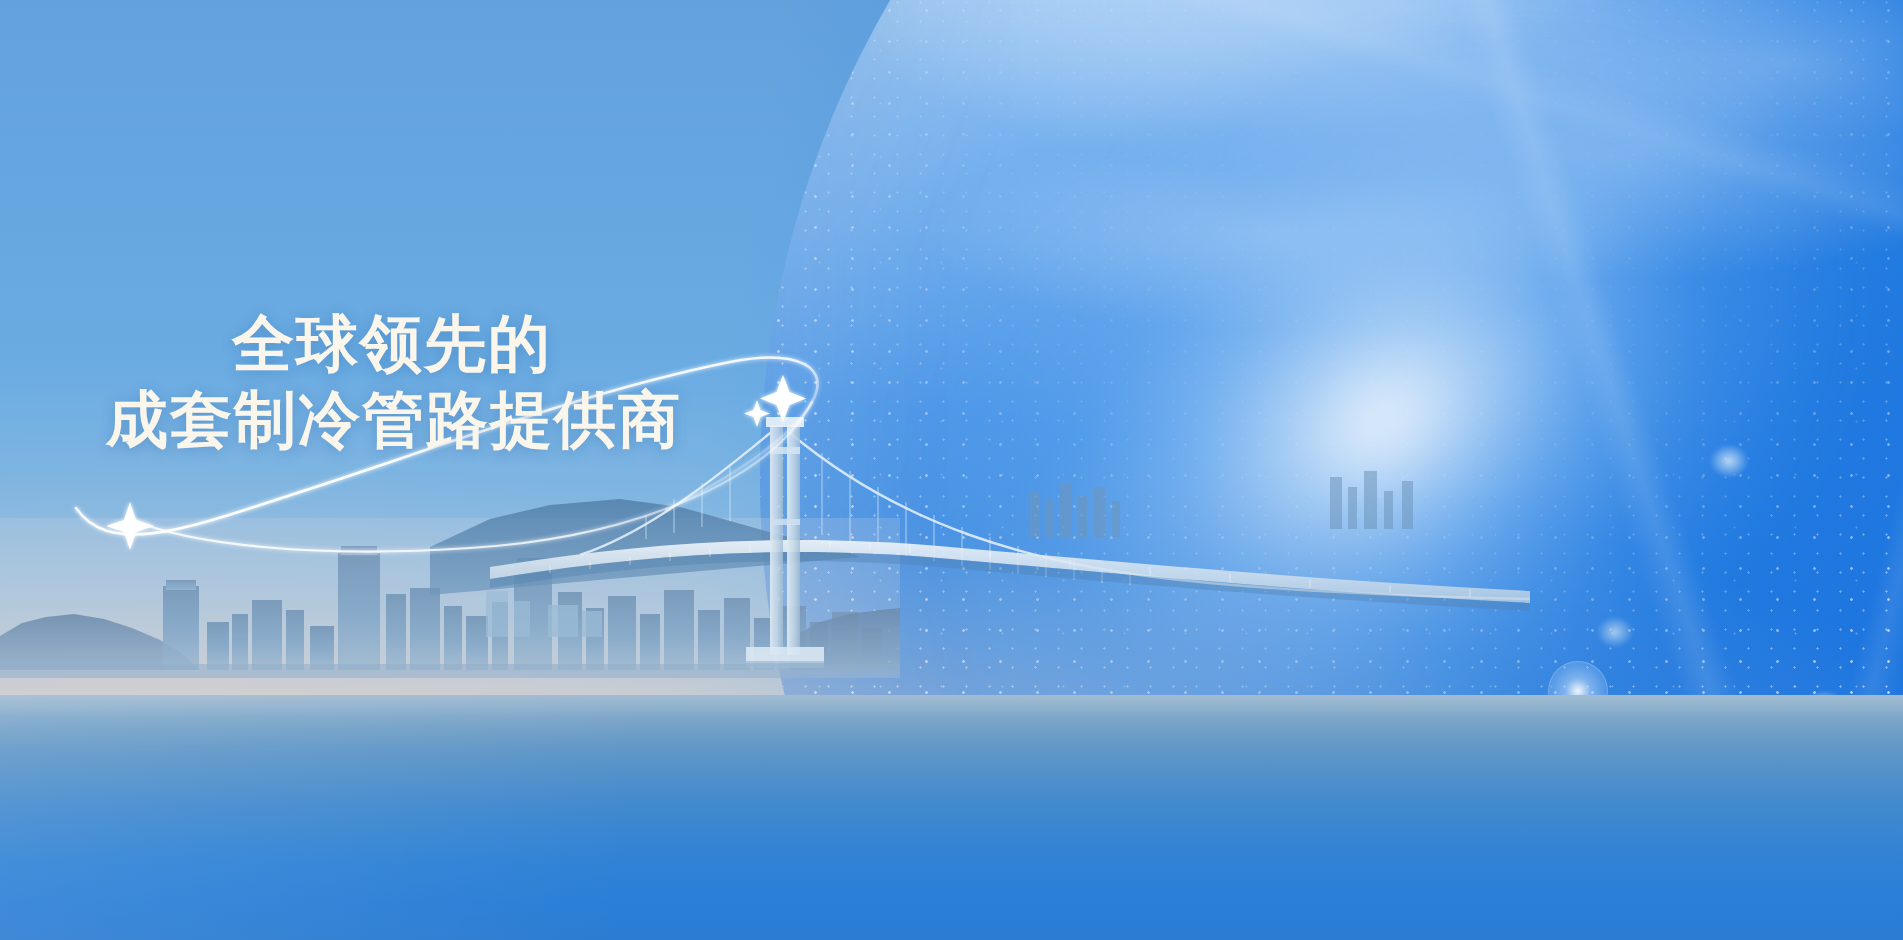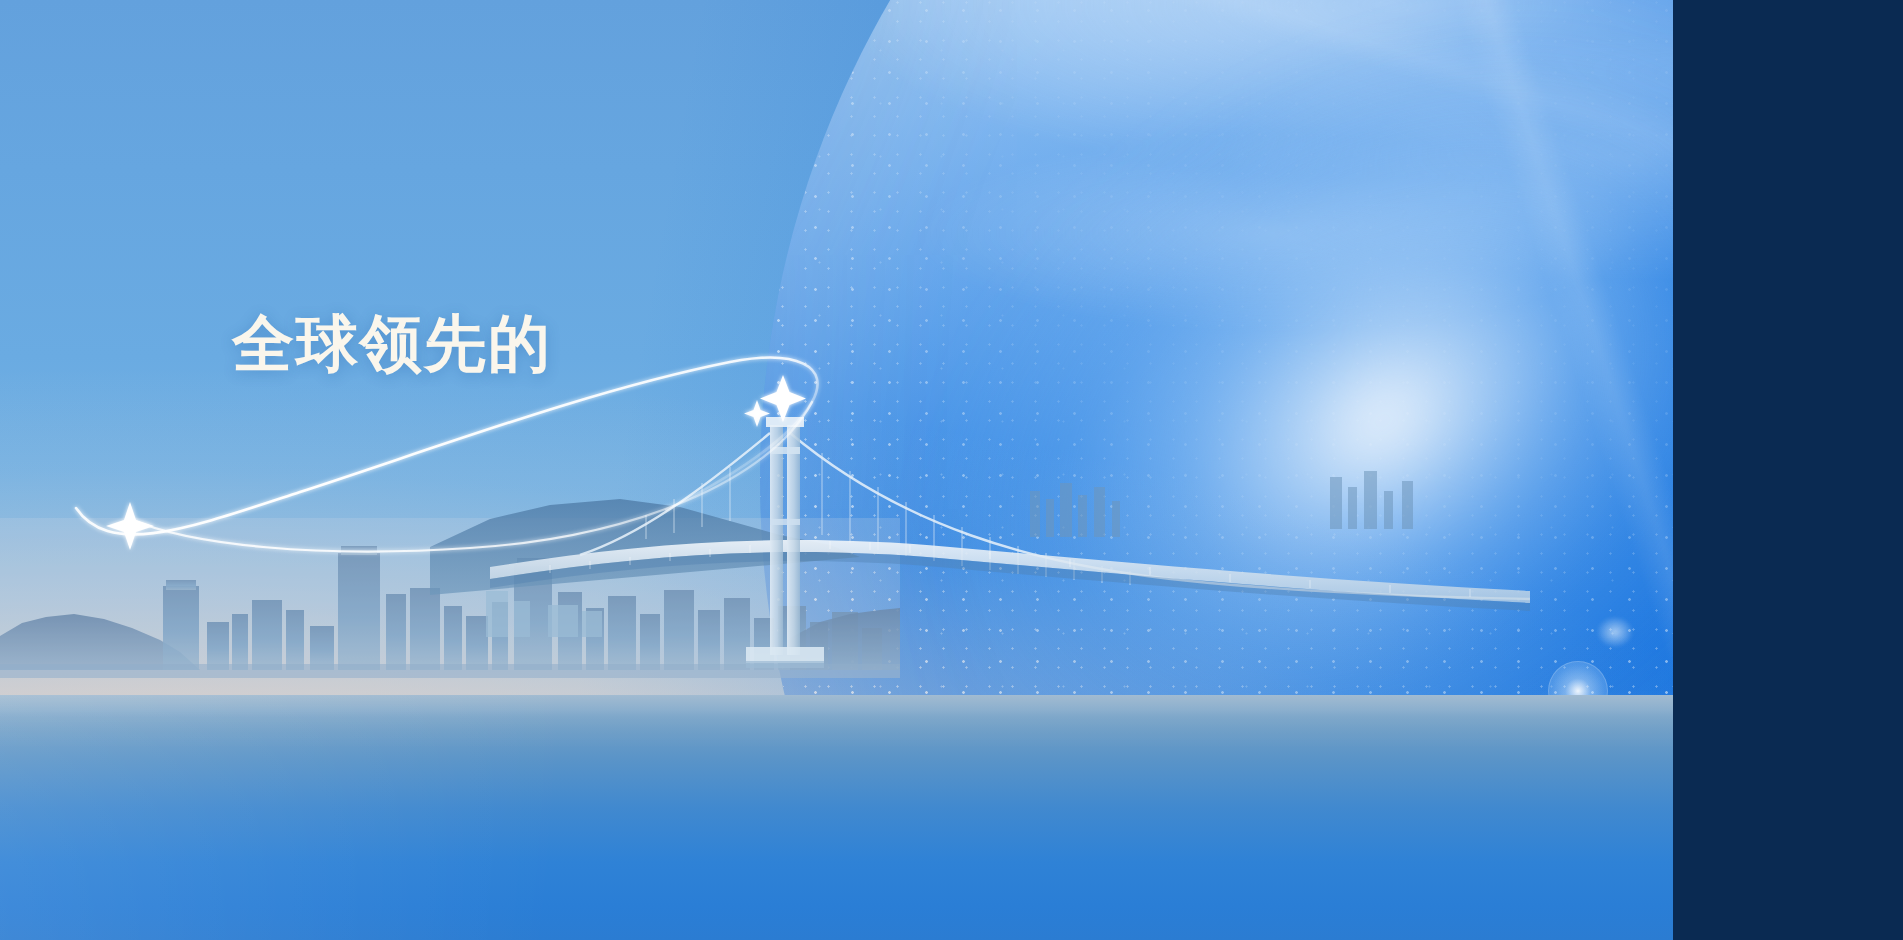--- a/index.html
+++ b/index.html
@@ -1,21 +1,21 @@
 <!DOCTYPE html>
 <html lang="zh"><head>
 <meta charset="utf-8">
 <title>Hero Banner</title>
 <style>
   html,body{margin:0;padding:0;background:#0a2a52;}
   *{box-sizing:border-box;}
 
   #stage{
     position:relative;
-    width:1673px;
+    width:1903px;
     height:940px;
     overflow:hidden;
     font-family:"Liberation Sans","DejaVu Sans",sans-serif;
     background:#737373;
   }
 
   
   .layer{position:absolute;inset:0;}
 
   #sky{
@@ -464,15 +464,16 @@
       <path d="M687,130 L690.5,140 L700,143.5 L690.5,147 L687,157 L683.5,147 L674,143.5 L683.5,140 Z" fill="#ffffff" opacity=".95"></path>
     </g>
 
     <g filter="url(#softGlow)">
       <path d="M60,232 L66,250 L84,256 L66,262 L60,280 L54,262 L36,256 L54,250 Z" fill="#ffffff"></path>
     </g>
   </svg>
 
   <div id="headline">
     <span class="hl-line hl-1">全球领先的</span>
+    <span class="hl-line hl-2">成套制冷管路提供商</span>
   </div>
 
 </div>
 
 </body></html>

